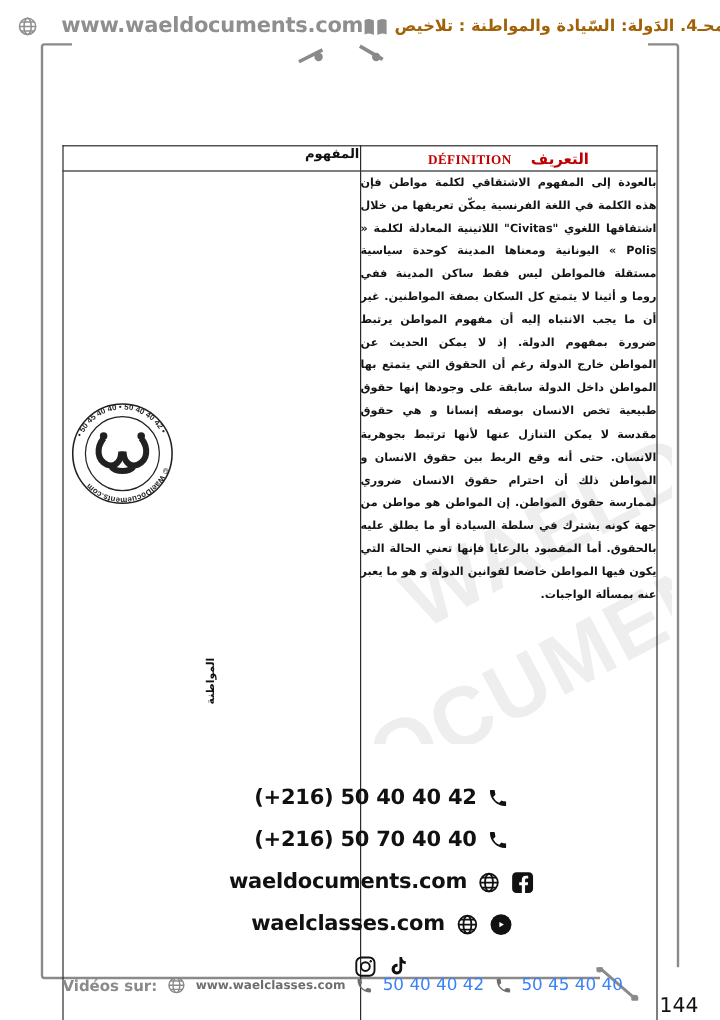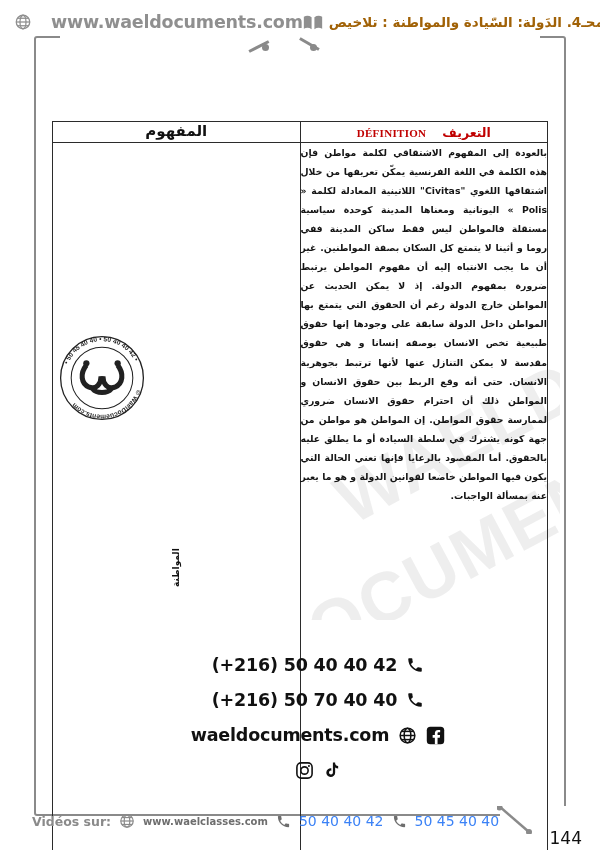--- a/index.html
+++ b/index.html
@@ -148,22 +148,22 @@
   }
   .th-def .fr {
     color: #c00000;
     font-weight: bold;
     font-size: 11px;
     font-family: "Liberation Serif", serif;
     letter-spacing: 0.3px;
     margin-right: 16px;
   }
   .th-label {
-    text-align: center;
-    font-size: 15px;
+    text-align: right;
+    font-size: 11px;
     font-weight: bold;
     color: #111;
     padding: 5px 2px;
     direction: rtl;
   }
 
   .cell-def {
     padding: 7px 8px 8px 8px;
     direction: rtl;
     text-align: justify;
@@ -260,21 +260,21 @@
   
   .footer {
     position: absolute;
     left: 0;
     top: 806px;
     width: 600px;
     height: 30px;
     display: flex;
     align-items: center;
     justify-content: flex-start;
-    padding-left: 32px;
+    padding-left: 52px;
     gap: 8px;
     box-sizing: border-box;
     color: #8a8a8a;
   }
   .footer .lbl {
     font-size: 12.5px;
     font-weight: bold;
     color: #8a8a8a;
     white-space: nowrap;
   }
@@ -430,20 +430,39 @@
         </svg>
       </span>
       <span class="ic">
         <svg viewBox="0 0 24 24" width="19" height="19">
           <rect x="1" y="1" width="22" height="22" rx="4.5" fill="#111"></rect>
           <path d="M14.6 23v-8.3h2.8l.4-3.2h-3.2V9.4c0-.9.3-1.6 1.6-1.6h1.7V5c-.3 0-1.3-.1-2.5-.1-2.5 0-4.2 1.5-4.2 4.3v2.3H8.4v3.2h2.8V23z" fill="#fff"></path>
         </svg>
       </span>
     </div>
 
+    <div class="crow">
+      <span class="txt">waelclasses.com</span>
+      <span class="ic">
+        <svg viewBox="0 0 24 24" width="19" height="19" fill="none" stroke="#111" stroke-width="1.9">
+          <circle cx="12" cy="12" r="9.3"></circle>
+          <ellipse cx="12" cy="12" rx="4.2" ry="9.3"></ellipse>
+          <line x1="2.7" y1="12" x2="21.3" y2="12"></line>
+          <line x1="4.4" y1="6.8" x2="19.6" y2="6.8"></line>
+          <line x1="4.4" y1="17.2" x2="19.6" y2="17.2"></line>
+        </svg>
+      </span>
+      <span class="ic">
+        <svg viewBox="0 0 24 24" width="19" height="19">
+          <circle cx="12" cy="12" r="11" fill="#111"></circle>
+          <rect x="5.5" y="8" width="13" height="8" rx="2" fill="#111"></rect>
+          <path d="M10.3 9.3l4.8 2.7-4.8 2.7z" fill="#fff"></path>
+        </svg>
+      </span>
+    </div>
 
     <div class="crow">
       <span class="ic">
         <svg viewBox="0 0 24 24" width="19" height="19" fill="none" stroke="#111" stroke-width="2">
           <rect x="2.4" y="2.4" width="19.2" height="19.2" rx="5.4"></rect>
           <circle cx="12" cy="12" r="4.6"></circle>
           <circle cx="17.6" cy="6.4" r="1.25" fill="#111" stroke="none"></circle>
         </svg>
       </span>
       <span class="ic">

